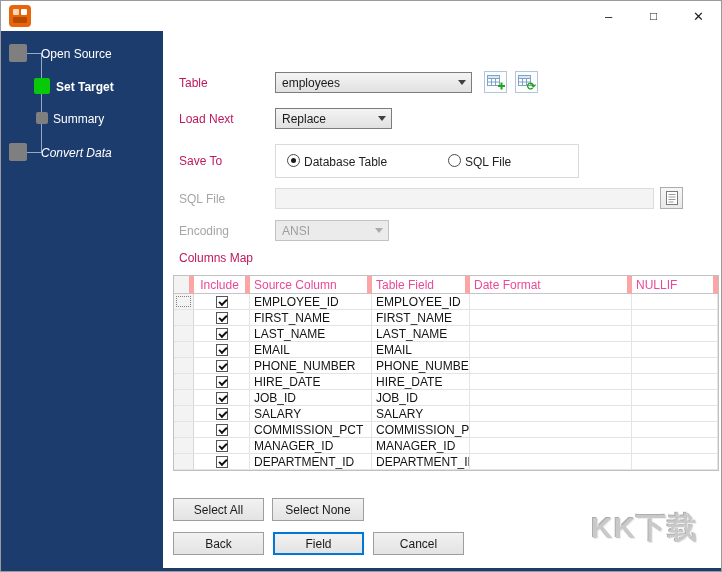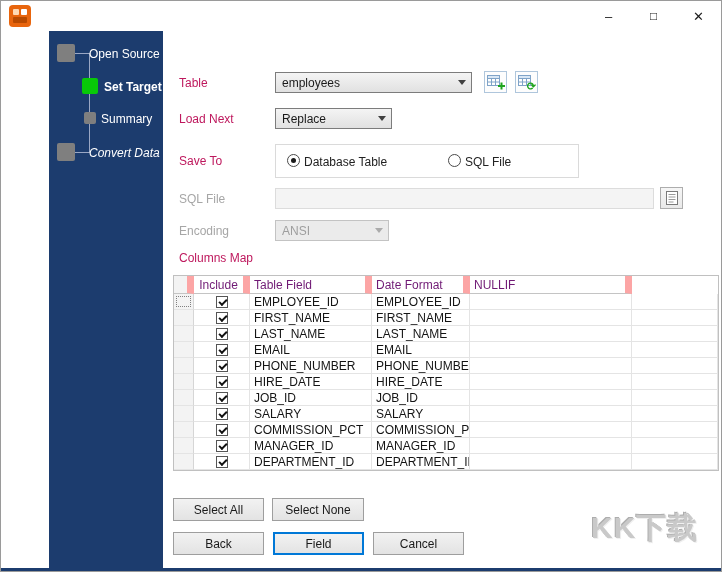--- a/index.html
+++ b/index.html
@@ -17,21 +17,21 @@
 
   
   .titlebar { position: absolute; left: 0; top: 0; width: 100%; height: 30px; background: #fff; }
   .app-icon { position: absolute; left: 8px; top: 4px; width: 22px; height: 22px; }
   .win-controls { position: absolute; right: 0; top: 0; height: 30px; display: flex; }
   .win-btn { width: 45px; height: 30px; display: flex; align-items: center; justify-content: center;
              font-size: 13px; color: #1a1a1a; cursor: default; }
   .win-btn.max { font-size: 12px; }
 
   
-  .sidebar { position: absolute; left: 0; top: 30px; width: 162px; bottom: 0; background: #1C3C6E; margin-left: 48px; }
+  .sidebar { position: absolute; left: 0; top: 30px; width: 162px; bottom: 0; background: #1C3C6E; }
   .step-line { position: absolute; left: 40px; top: 22px; width: 1px; height: 99px; background: #9AA7C4; }
   .step-stub { position: absolute; height: 1px; background: #9AA7C4; left: 17px; width: 24px; }
   .stub1 { top: 22px; } .stub4 { top: 121px; }
   .sq { position: absolute; border-radius: 2px; }
   .sq1 { left: 8px; top: 13px; width: 18px; height: 18px; background: #7F7F7F; }
   .sq2 { left: 33px; top: 47px; width: 16px; height: 16px; background: #08C908; }
   .sq3 { left: 35px; top: 81px; width: 12px; height: 12px; background: #7F7F7F; }
   .sq4 { left: 8px; top: 112px; width: 18px; height: 18px; background: #7F7F7F; }
   .step-label { position: absolute; color: #FFFFFF; font-size: 12px; white-space: nowrap; cursor: default; }
   .l1 { left: 40px; top: 16px; }
@@ -64,22 +64,22 @@
   .radio.selected::after { content: ""; position: absolute; inset: 3px; background: #1a1a1a; border-radius: 50%; }
   .radio-label { position: absolute; color: #222; white-space: nowrap; }
 
   .textbox { position: absolute; height: 21px; background: #F4F4F4; border: 1px solid #DCDCDC;
              font-family: "Liberation Sans", sans-serif; font-size: 12px; padding: 0 4px; color: #9E9E9E; }
 
   
   .grid { position: absolute; left: 172px; top: 274px; width: 546px; border: 1px solid #C0C0C0; background: #fff; }
   .ghead, .grow { display: grid; grid-template-columns: 20px 56px 122px 98px 162px 86px; }
   .ghead { height: 18px; }
-  .gh { border-right: 7px solid #fca5a5; border-bottom: 1px solid #C4C4C4; display: flex; align-items: center;
-        padding-left: 4px; color: #701a75; white-space: nowrap; overflow: hidden; }
+  .gh { border-right: 5px solid #fca5a5; border-bottom: 1px solid #C4C4C4; display: flex; align-items: center;
+        padding-left: 4px; color: #ec4899; white-space: nowrap; overflow: hidden; }
   .gh.h-include { justify-content: center; padding-left: 0; }
   .gh.rowhdr-h { background: #F3F3F3; }
   .grow { height: 16px; }
   .gcell { border-right: 1px solid #E4E4E4; border-bottom: 1px solid #E4E4E4; overflow: hidden;
            white-space: nowrap; display: flex; align-items: center; color: #141414; }
   .c-text { padding-left: 4px; }
   .c-include { justify-content: center; }
   .rowhdr { background: #F3F3F3; border-right: 1px solid #D6D6D6; position: relative; }
   .rowhdr.cur::after { content: ""; position: absolute; inset: 2px; border: 1px dotted #808080; }
   .checkbox { display: inline-block; width: 12px; height: 12px; border: 1px solid #555; background: #fff; position: relative; }
@@ -196,20 +196,21 @@
         <span class="tri"></span>
       </span>
   </div>
 
   <div class="flabel" style="left:178px;top:250px">Columns Map</div>
 
   <div class="grid">
     <div class="ghead">
       <div class="gh rowhdr-h"></div>
       <div class="gh h-include">Include</div>
+      <div class="gh">Source Column</div>
       <div class="gh">Table Field</div>
       <div class="gh">Date Format</div>
       <div class="gh">NULLIF</div>
     </div>
     <div>
         <div class="grow">
           <div class="gcell rowhdr cur"></div>
           <div class="gcell c-include">
             <span class="checkbox checked"></span>
           </div>

